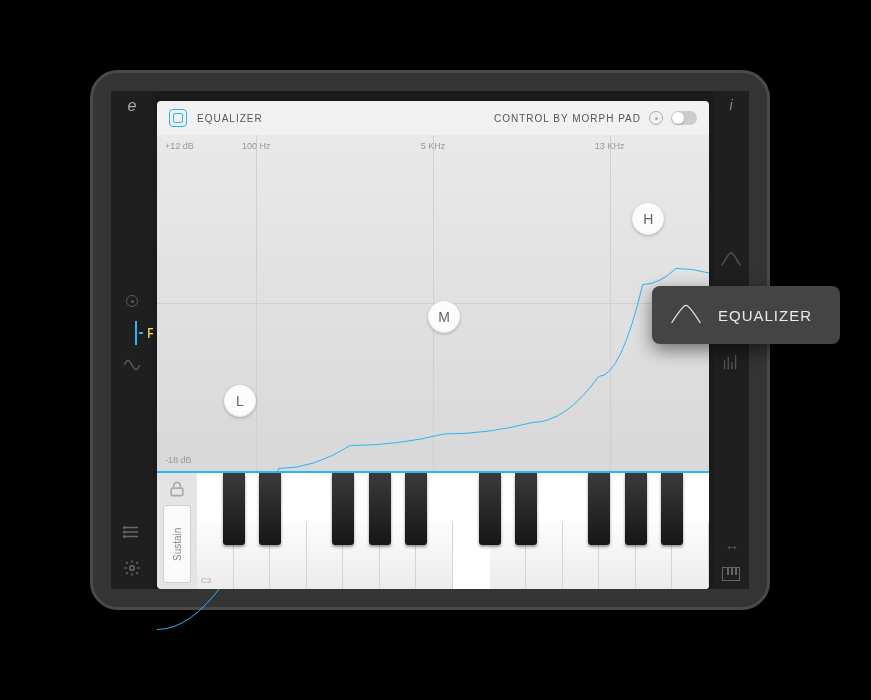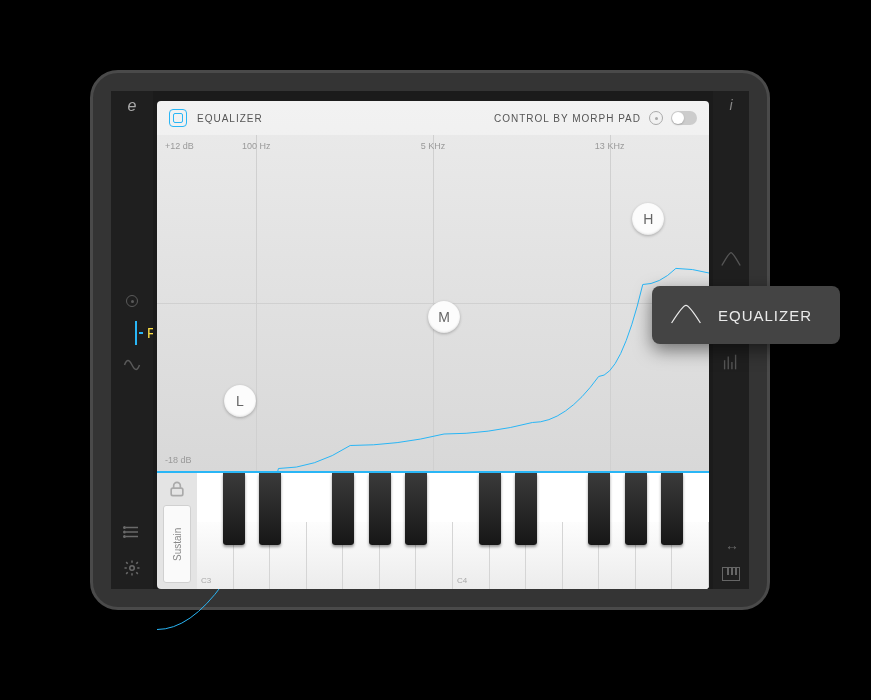--- a/index.html
+++ b/index.html
@@ -352,23 +352,20 @@
         <div class="keys" id="keys">
             <div class="white-key" style="left: 0%; width: 7.14286%;">
               <span class="klabel">C3</span>
             </div>
             <div class="white-key" style="left: 7.14286%; width: 7.14286%;"></div>
             <div class="white-key" style="left: 14.2857%; width: 7.14286%;"></div>
             <div class="white-key" style="left: 21.4286%; width: 7.14286%;"></div>
             <div class="white-key" style="left: 28.5714%; width: 7.14286%;"></div>
             <div class="white-key" style="left: 35.7143%; width: 7.14286%;"></div>
             <div class="white-key" style="left: 42.8571%; width: 7.14286%;"></div>
-            <div class="white-key" style="left: 50%; width: 7.14286%;">
-              <span class="klabel">C4</span>
-            </div>
             <div class="white-key" style="left: 57.1429%; width: 7.14286%;"></div>
             <div class="white-key" style="left: 64.2857%; width: 7.14286%;"></div>
             <div class="white-key" style="left: 71.4286%; width: 7.14286%;"></div>
             <div class="white-key" style="left: 78.5714%; width: 7.14286%;"></div>
             <div class="white-key" style="left: 85.7143%; width: 7.14286%;"></div>
             <div class="white-key" style="left: 92.8571%; width: 7.14286%;"></div>
             <div class="black-key" style="width: 4.28571%; left: 5%;"></div>
             <div class="black-key" style="width: 4.28571%; left: 12.1429%;"></div>
             <div class="black-key" style="width: 4.28571%; left: 26.4286%;"></div>
             <div class="black-key" style="width: 4.28571%; left: 33.5714%;"></div>

